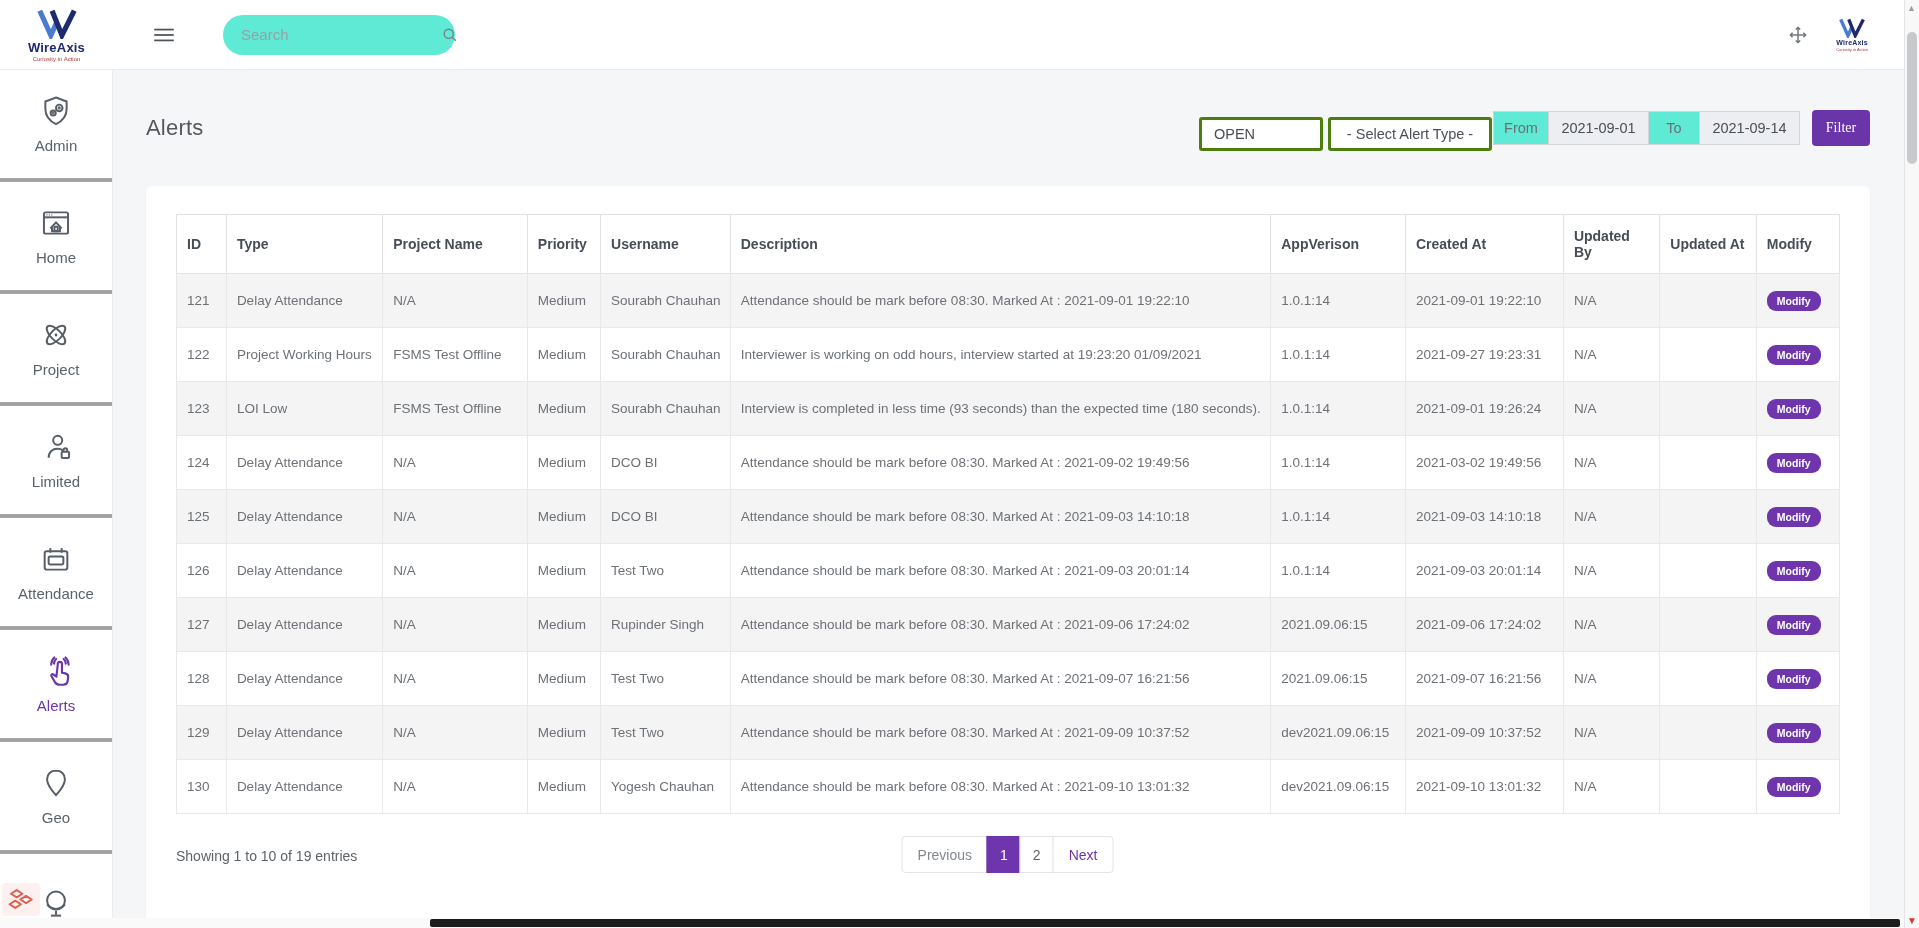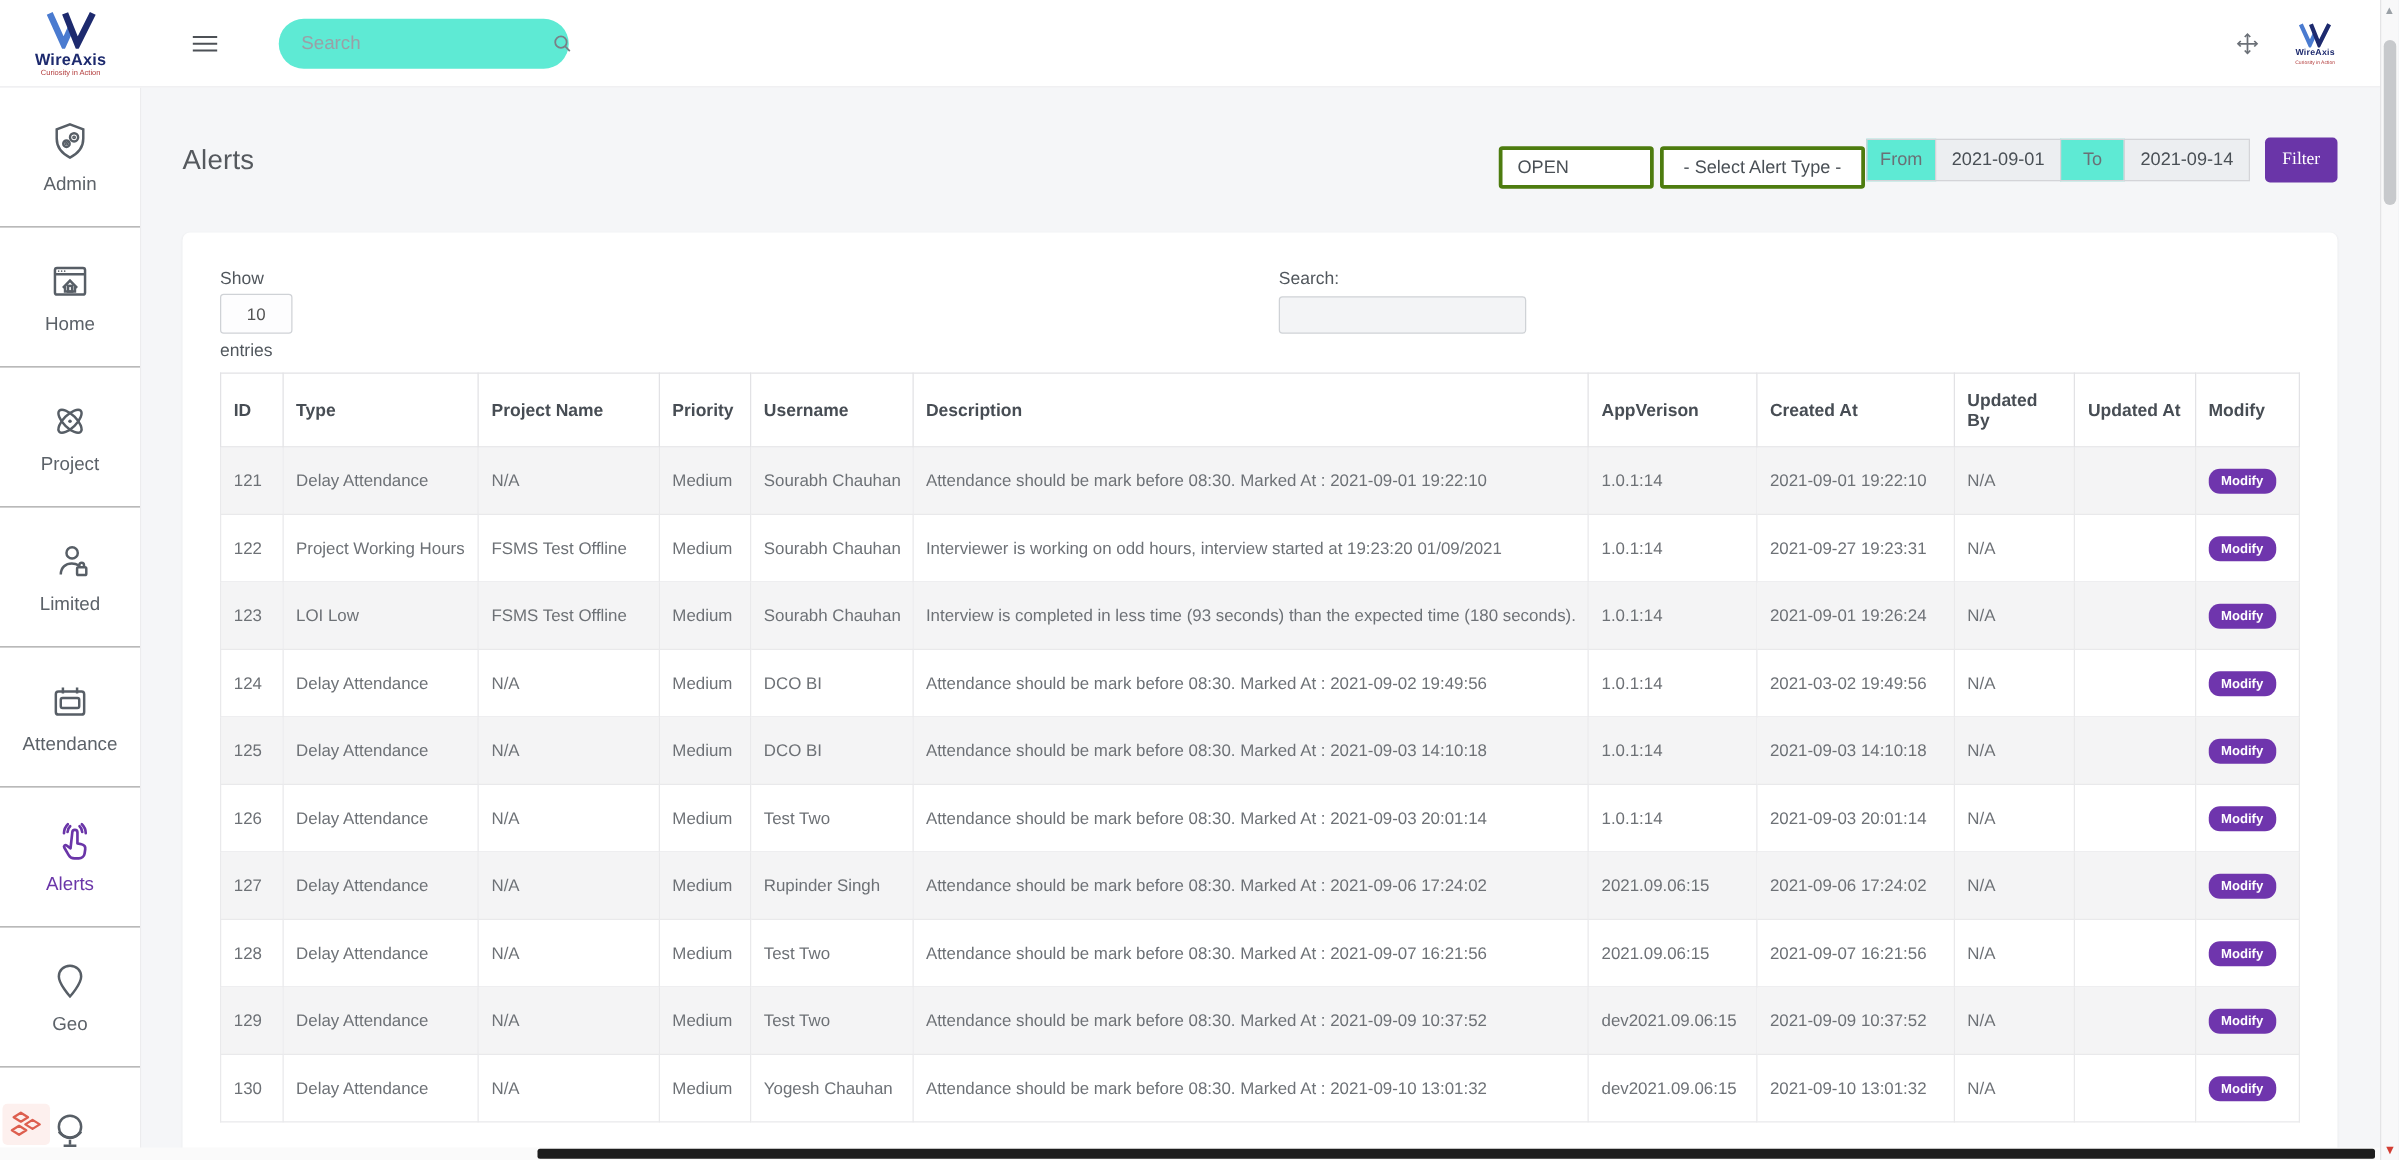--- a/index.html
+++ b/index.html
@@ -21,21 +21,21 @@
   .searchpill input::placeholder { color:#9aa0a6; }
   .topbar-right { margin-left:auto; display:flex; align-items:center; gap:26px; padding-right:36px; }
   .mini-brand { display:flex; flex-direction:column; align-items:center; }
   .mini-brand .brand-name { font-size:7px; }
   .mini-brand .brand-tagline { font-size:4px; }
 
   
   .sidebar { position:absolute; top:70px; left:0; width:113px; height:858px; background:#ffffff;
              border-right:1px solid #ececee; z-index:4; }
   .side-item { height:112px; display:flex; flex-direction:column; align-items:center; justify-content:center;
-               border-bottom:1px solid #a3a3a3; cursor:pointer; }
+               border-bottom:4px solid #a3a3a3; cursor:pointer; }
   .side-item .lbl { margin-top:9px; font-size:15px; color:#5c6269; }
   .side-item.active .lbl { color:#6a35a8; }
 
   
   .main { position:absolute; top:70px; left:113px; width:1791px; height:858px; }
   .page-head { display:flex; align-items:center; padding:0 34px 0 33px; height:116px; }
   .page-title { font-size:22px; font-weight:500; color:#55595e; letter-spacing:.2px; }
   .filters { margin-left:auto; display:flex; align-items:center; }
   .sel-box { height:34px; background:#fff; border:3px solid #4d7c0f; border-radius:3px; display:flex;
              align-items:center; padding:0 12px; font-size:14.5px; color:#494f55; cursor:pointer;margin-top:12px; }
@@ -260,31 +260,20 @@
           <div class="fg-cell fg-date">2021-09-01</div>
           <div class="fg-cell fg-label2">To</div>
           <div class="fg-cell fg-date">2021-09-14</div>
         </div>
         <button class="btn-filter">Filter</button>
       </div>
     </div>
 
     <div class="card">
 
-      <div class="dt-top">
-        <div class="show-block">
-          <span>Show</span>
-          <div class="show-select">10</div>
-          <span>entries</span>
-        </div>
-        <div class="search-block">
-          <span>Search:</span>
-          <input type="text" style="">
-        </div>
-      </div>
 
       <table class="alerts">
         <colgroup>
           <col style="width:3%">
             <col style="width:9.4%">
             <col style="width:8.7%">
             <col style="width:4.4%">
           <col style="width:7.8%">
             <col style="width:32.5%">
             <col style="width:8.1%">

